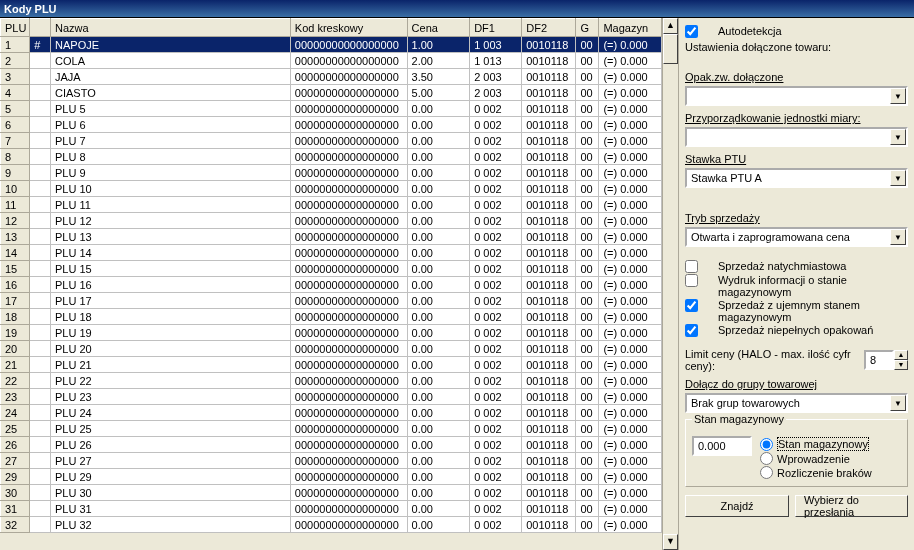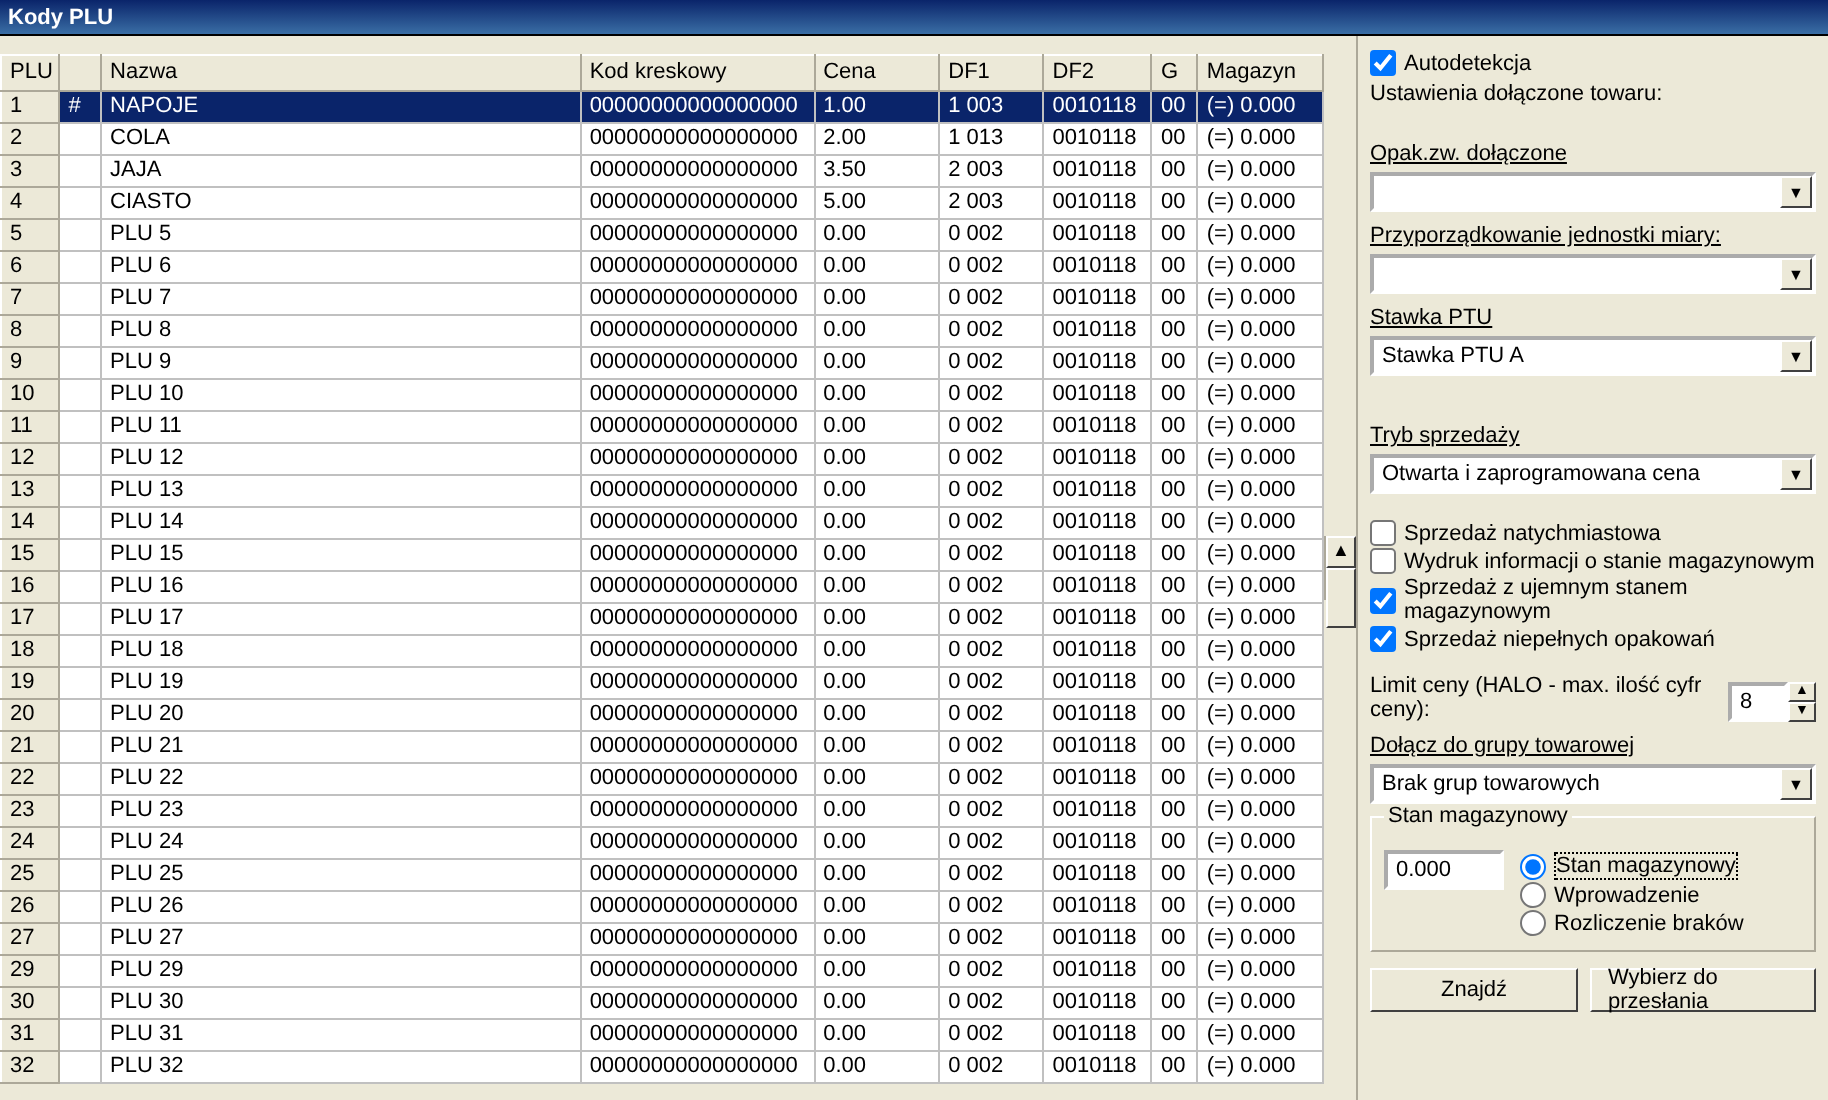--- a/index.html
+++ b/index.html
@@ -18,21 +18,21 @@
   color: #fff;
   font-weight: bold;
   height: 18px;
   line-height: 18px;
   padding: 0 4px;
   border-bottom: 1px solid #000;
 }
 .content { display: flex; flex: 1; overflow: hidden; }
 .left { flex: 1; display: flex; flex-direction: column; border-right: 1px solid #aca899; overflow: hidden; }
 .right { width: 235px; padding: 6px 6px 2px 6px; display: flex; flex-direction: column; gap: 2px; }
-.grid-wrap { flex: 1; overflow: hidden; display: flex; align-items: center; }
+.grid-wrap { flex: 1; overflow: hidden; display: flex; }
 .grid-scroll { flex: 1; overflow: hidden; }
 table { border-collapse: collapse; width: 100%; table-layout: fixed; }
 th {
   background: #ece9d8;
   border: 1px solid #aca899;
   border-top: 1px solid #fff;
   border-left: 1px solid #fff;
   font-weight: normal;
   text-align: left;
   padding: 2px 4px;
@@ -77,21 +77,21 @@
 }
 .strack { flex: 1; background: #ece9d8; position: relative; }
 .sthumb {
   position: absolute; top: 0; left: 0; right: 0;
   height: 30px;
   background: #ece9d8;
   border: 1px solid #fff;
   border-right-color: #404040;
   border-bottom-color: #404040;
 }
-.check { display: flex; align-items: center; gap: 4px; margin: 1px 0; }
+.check { display: flex; gap: 20px; margin: 1px 0; }
 .check input { width: 13px; height: 13px; }
 .label { margin-top: 4px; text-decoration: underline; }
 .combo {
   width: 100%;
   height: 20px;
   border: 2px inset #fff;
   background: #fff;
   display: flex;
   align-items: stretch;
   margin-top: 1px;
@@ -99,21 +99,21 @@
 .combo-text { flex: 1; padding: 2px 4px; overflow: hidden; white-space: nowrap; }
 .combo-btn {
   width: 16px;
   background: #ece9d8;
   border: 1px solid #fff;
   border-right-color: #404040;
   border-bottom-color: #404040;
   display: flex; align-items: center; justify-content: center;
   font-size: 8px;
 }
-.hrow { display: flex; align-items: flex-end; gap: 4px; margin-top: 2px; }
+.hrow { display: flex; align-items: center; gap: 4px; margin-top: 2px; }
 .input-sunken {
   border: 2px inset #fff;
   background: #fff;
   padding: 2px 4px;
   height: 20px;
 }
 .spinner { display: flex; }
 .spinner .input-sunken { width: 30px; }
 .spin-btns { display: flex; flex-direction: column; }
 .spin-btns div {

